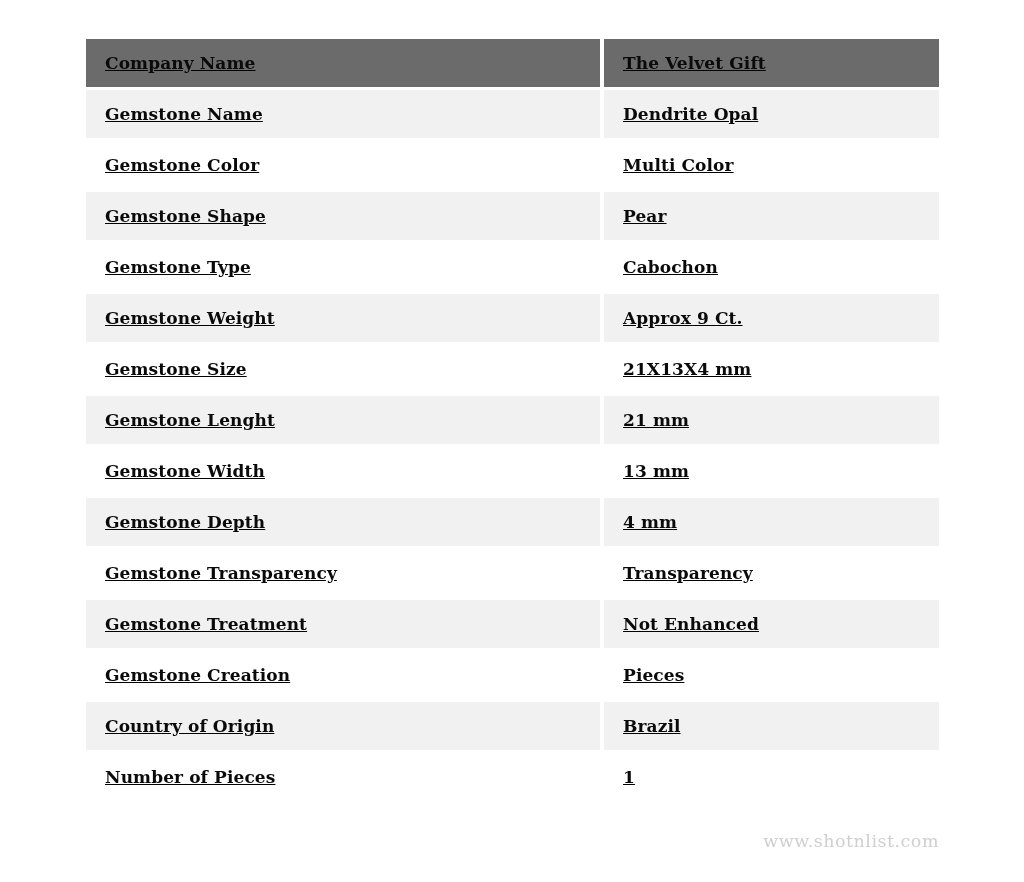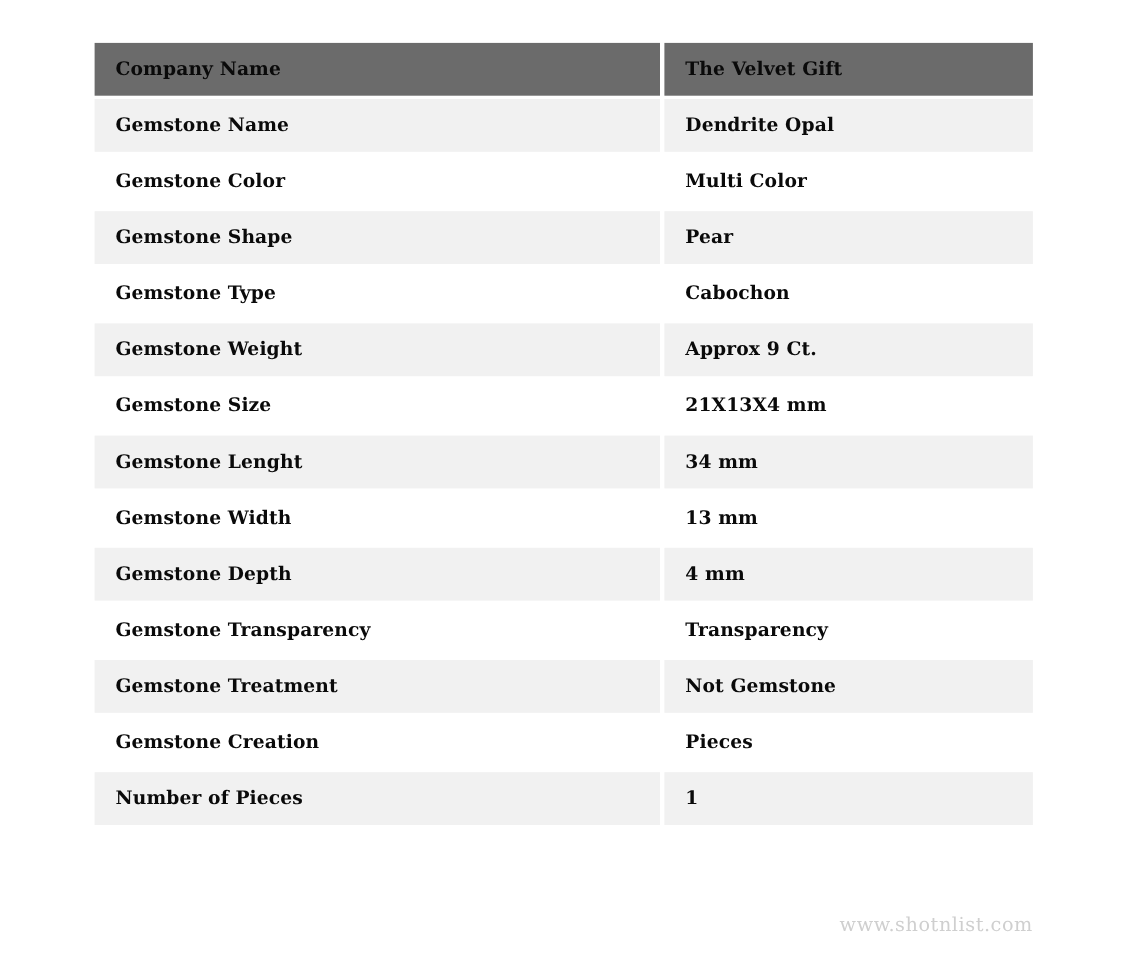--- a/index.html
+++ b/index.html
@@ -21,20 +21,21 @@
     background: var(--row-bg);
     position: relative;
     overflow: hidden;
     font-family: "DejaVu Serif", "Liberation Serif", serif;
   }
   .spec-table-wrap {
     position: absolute;
     left: 82px;
     top: 36px;
     width: 861px;
+    text-decoration: underline;
   }
   table.spec-table {
     width: 100%;
     border-collapse: separate;
     border-spacing: 4px 3px;
     table-layout: fixed;
   }
   table.spec-table td, table.spec-table th {
     height: 48px;
     padding: 0 10px 0 19px;
@@ -101,41 +102,45 @@
       <tr>
         <td>Gemstone Weight</td>
         <td>Approx 9 Ct.</td>
       </tr>
       <tr>
         <td>Gemstone Size</td>
         <td>21X13X4 mm</td>
       </tr>
       <tr>
         <td>Gemstone Lenght</td>
-        <td>34 mm</td>
+        <td>21 mm</td>
       </tr>
       <tr>
         <td>Gemstone Width</td>
         <td>13 mm</td>
       </tr>
       <tr>
         <td>Gemstone Depth</td>
         <td>4 mm</td>
       </tr>
       <tr>
         <td>Gemstone Transparency</td>
         <td>Transparency</td>
       </tr>
       <tr>
         <td>Gemstone Treatment</td>
-        <td>Not Gemstone</td>
+        <td>Not Enhanced</td>
       </tr>
       <tr>
         <td>Gemstone Creation</td>
         <td>Pieces</td>
+      </tr>
+      <tr>
+        <td>Country of Origin</td>
+        <td>Brazil</td>
       </tr>
       <tr>
         <td>Number of Pieces</td>
         <td>1</td>
       </tr>
     </tbody>
   </table>
 </div>
 
 <div class="watermark">www.shotnlist.com</div>

